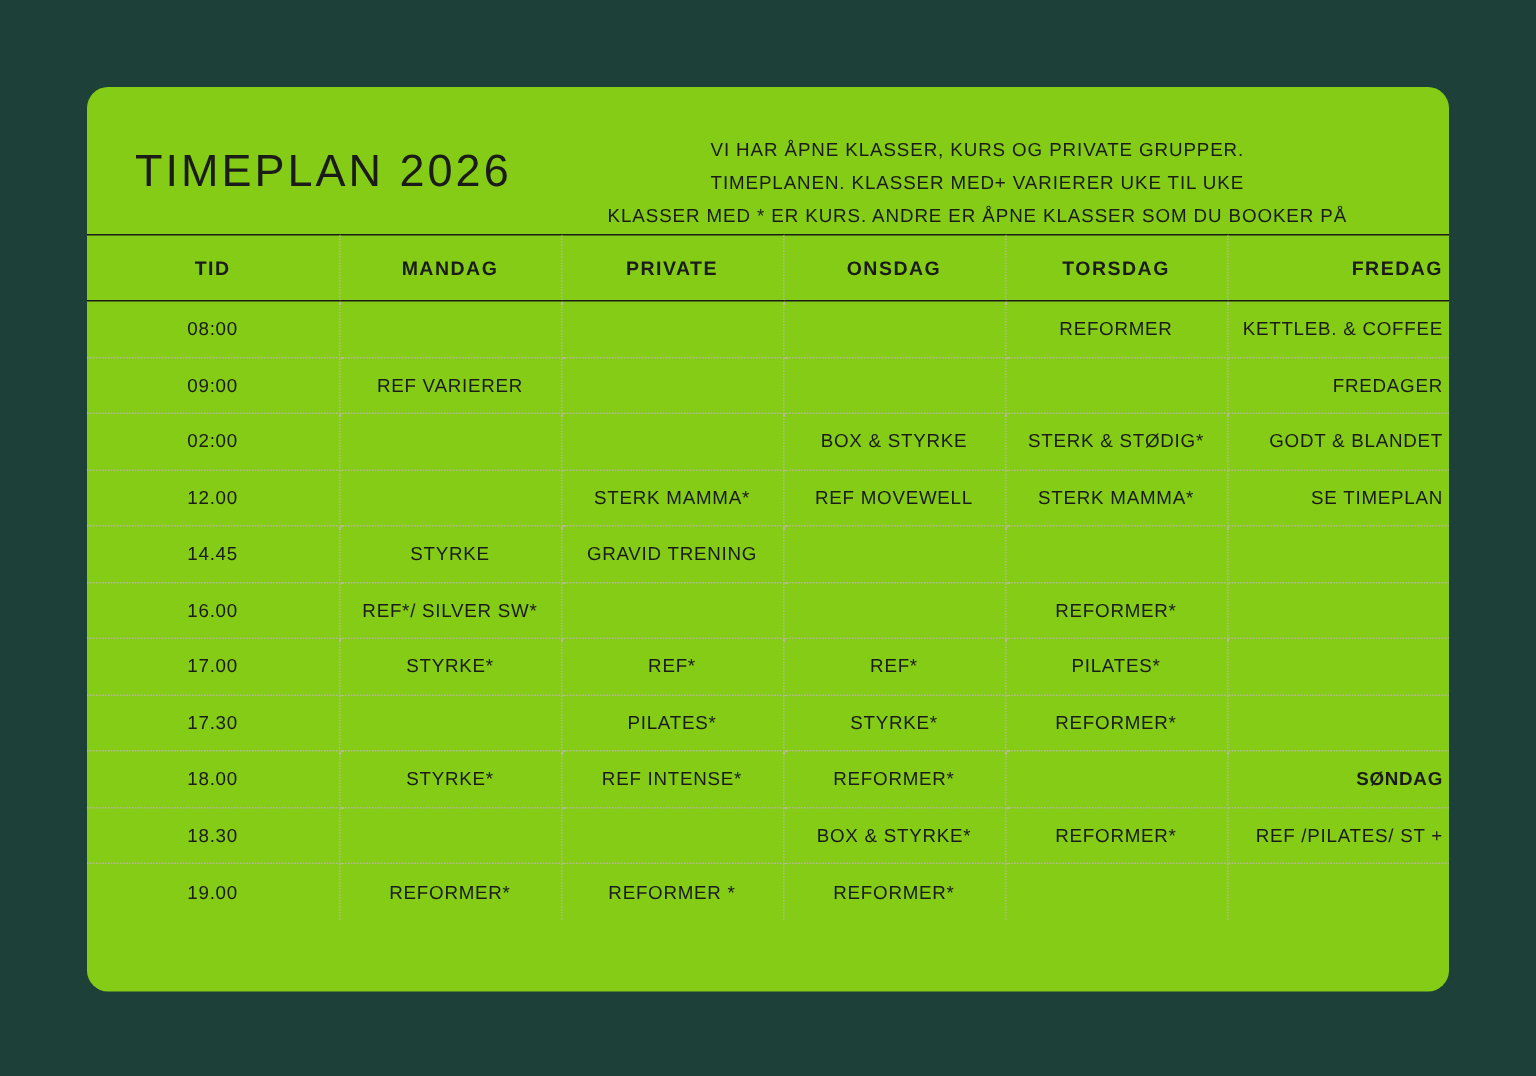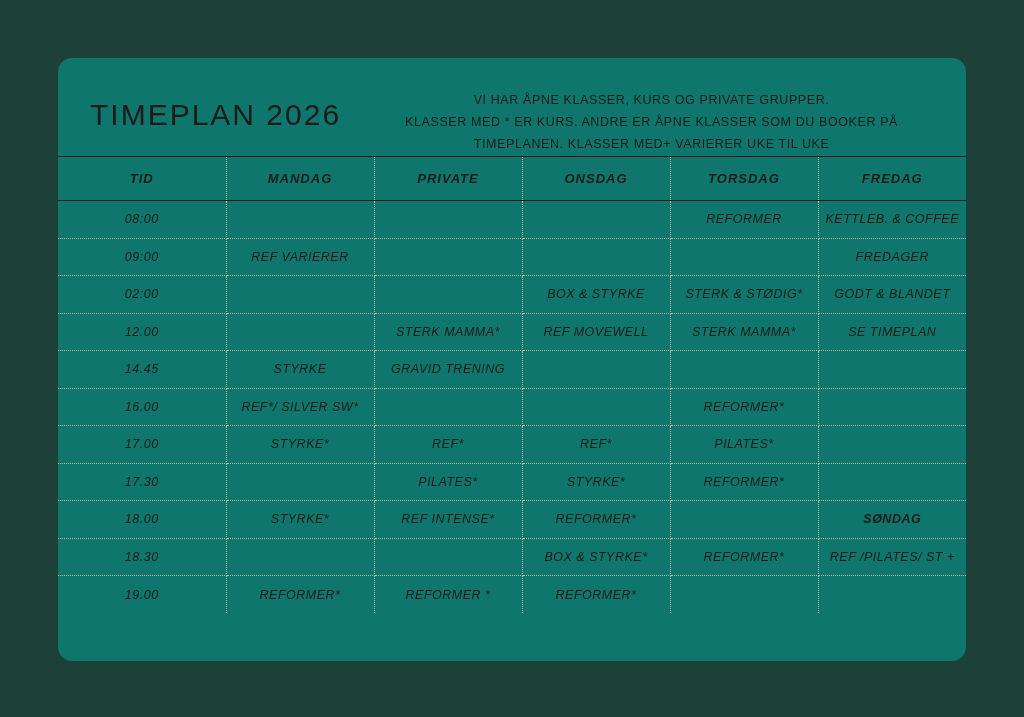--- a/index.html
+++ b/index.html
@@ -18,21 +18,21 @@
     background: #1d4038;
     overflow: hidden;
   }
 
   .card {
     position: absolute;
     left: 58px;
     top: 58px;
     width: 908px;
     height: 603px;
-    background: #0f766e;
+    background: #84cc16;
     border-radius: 14px;
     box-sizing: border-box;
     overflow: hidden;
   }
 
   .card-header {
     display: flex;
     align-items: flex-start;
     padding: 26px 30px 0 32px;
     box-sizing: border-box;
@@ -57,21 +57,20 @@
     line-height: 1.75;
     color: #1b1b18;
     padding-left: 26px;
     padding-top: 6px;
   }
 
   table.schedule {
     border-collapse: collapse;
     width: 908px;
     table-layout: fixed;
-    font-style: italic;
   }
 
   table.schedule th,
   table.schedule td {
     text-align: center;
     vertical-align: middle;
     font-size: 12.5px;
     letter-spacing: 0.5px;
     color: #1b1b18;
     border-right: 1px dotted #b9b4a2;
@@ -86,20 +85,21 @@
     font-size: 13px;
     letter-spacing: 1px;
     height: 44px;
     border-top: 1px solid #1b1b18;
     border-bottom: 1px solid #1b1b18;
   }
 
   table.schedule th:last-child,
   table.schedule td:last-child {
     border-right: none;
+    text-align: right;
   }
 
   table.schedule tr:last-child td {
     border-bottom: none;
   }
 
   col.c-time { width: 168px; }
   col.c-day  { width: 148px; }
 
   td.time-cell {
@@ -115,22 +115,22 @@
 </head>
 <body>
 
 <div class="page">
   <div class="card">
 
     <div class="card-header">
       <div class="title">TIMEPLAN 2026</div>
       <div class="notice">
         <div>VI HAR ÅPNE KLASSER, KURS OG PRIVATE GRUPPER.</div>
+        <div>TIMEPLANEN. KLASSER MED+ VARIERER UKE TIL UKE</div>
         <div>KLASSER MED * ER KURS. ANDRE ER ÅPNE KLASSER SOM DU BOOKER PÅ</div>
-        <div>TIMEPLANEN. KLASSER MED+ VARIERER UKE TIL UKE</div>
       </div>
     </div>
 
     <table class="schedule">
       <colgroup>
         <col class="c-time">
         <col class="c-day">
         <col class="c-day">
         <col class="c-day">
         <col class="c-day">

